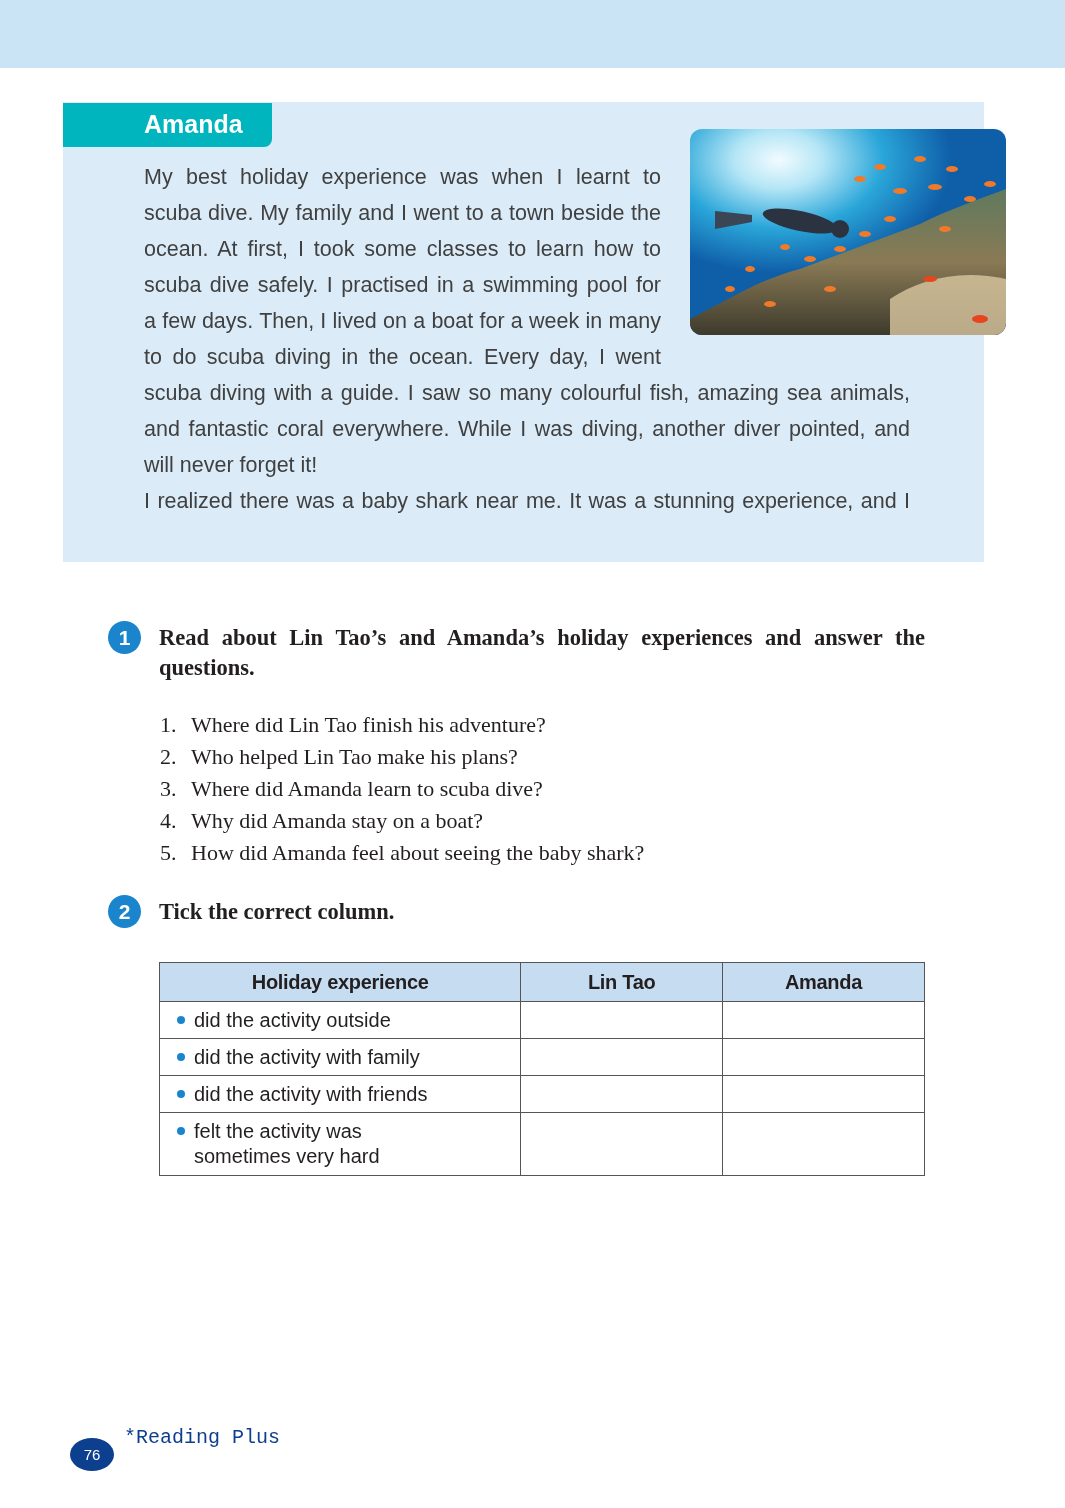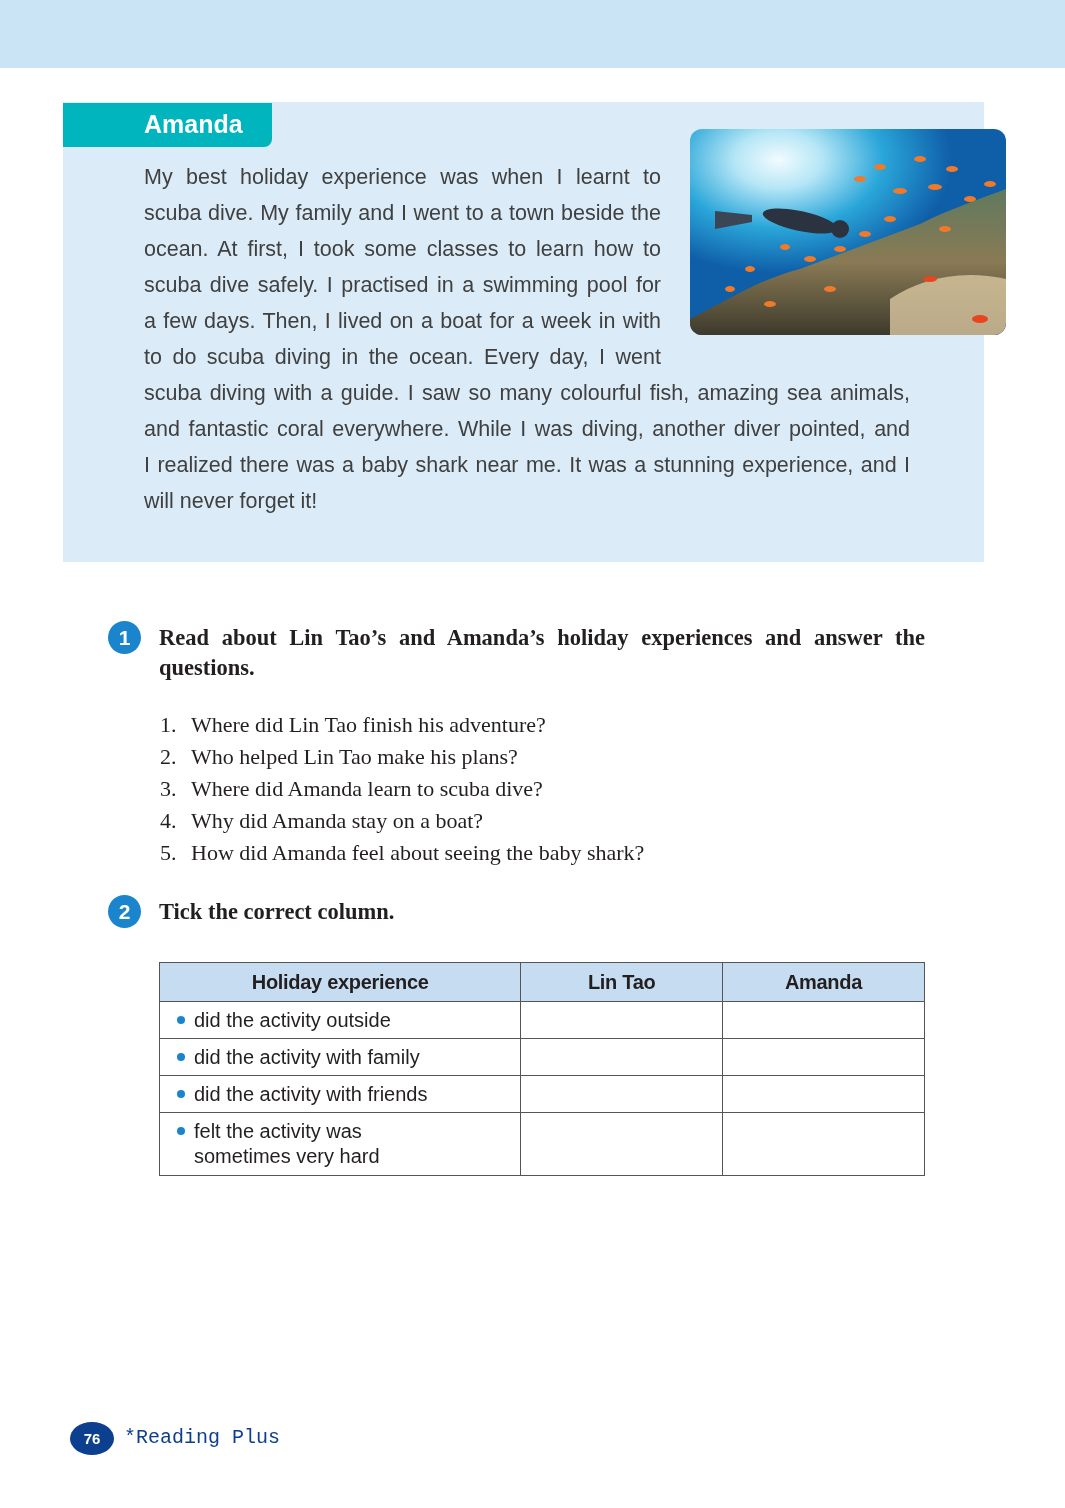--- a/index.html
+++ b/index.html
@@ -70,22 +70,22 @@
   }
   table.tick td.exp .txt { display: block; padding-left: 18px; line-height: 25px; }
   table.tick tr.tall td { height: 62px; }
   table.tick .col1 { width: 362px; }
   table.tick .col2 { width: 201px; }
   table.tick .col3 { width: 201px; }
   .tick-cell { cursor: pointer; }
 
   .footer { position: absolute; left: 70px; top: 1422px; height: 34px; }
   .page-num {
-    position: absolute; left: 0; top: 0; width: 44px; height: 33px; border-radius: 50%;
-    background: #0d3f8f; color: #fff; font-weight: bold; font-size: 15px;
+    position: absolute; left: 0; top: 16px; width: 44px; height: 33px; border-radius: 50%;
+    background: #0d3f8f; color: #fff; font-weight: normal; font-size: 15px;
     text-align: center; line-height: 33px;
   }
   .footer-label {
     position: absolute; left: 54px; top: 4px; white-space: nowrap;
     color: #0d3f8f; font-size: 20px; font-family: Liberation Mono, monospace;
   }
 </style>
 </head>
 <body>
 
@@ -142,26 +142,26 @@
         <ellipse cx="80" cy="175" rx="6" ry="3"></ellipse>
     </g>
   </svg>
 </div>
 
 <div class="passage-text">
   <span class="line narrow">My best holiday experience was when I learnt to</span>
   <span class="line narrow">scuba dive. My family and I went to a town beside the</span>
   <span class="line narrow">ocean. At first, I took some classes to learn how to</span>
   <span class="line narrow">scuba dive safely. I practised in a swimming pool for</span>
-  <span class="line narrow">a few days. Then, I lived on a boat for a week in with</span>
+  <span class="line narrow">a few days. Then, I lived on a boat for a week in many</span>
   <span class="line narrow">to do scuba diving in the ocean. Every day, I went</span>
   <span class="line wide">scuba diving with a guide. I saw so many colourful fish, amazing sea animals,</span>
   <span class="line wide">and fantastic coral everywhere. While I was diving, another diver pointed, and</span>
+  <span class="line wide last">will never forget it!</span>
   <span class="line wide">I realized there was a baby shark near me. It was a stunning experience, and I</span>
-  <span class="line wide last">will never forget it!</span>
 </div>
 
 <div class="task task1">
   <div class="task-num">1</div>
   <div class="task-title">Read about Lin Tao’s and Amanda’s holiday experiences and answer the questions.</div>
 </div>
 
 <ol class="questions">
   <li>
       <span class="qnum">1.</span>

